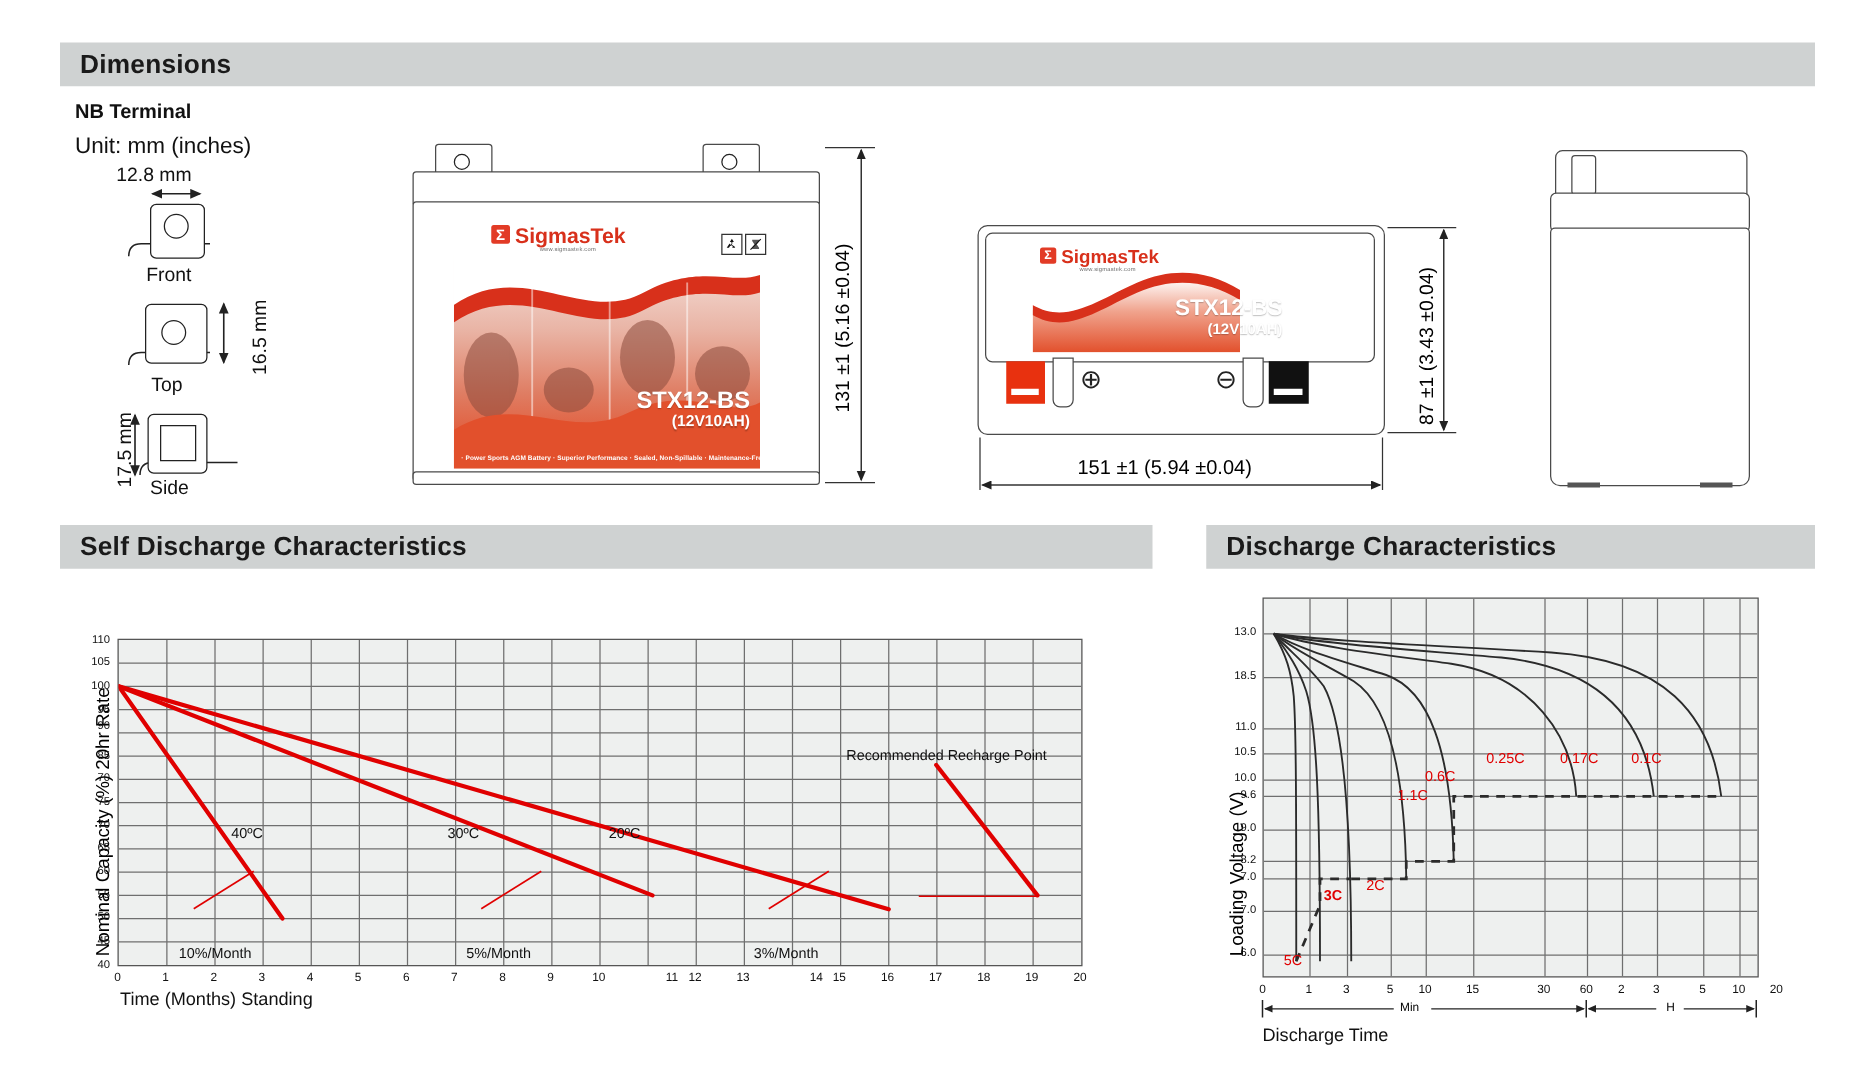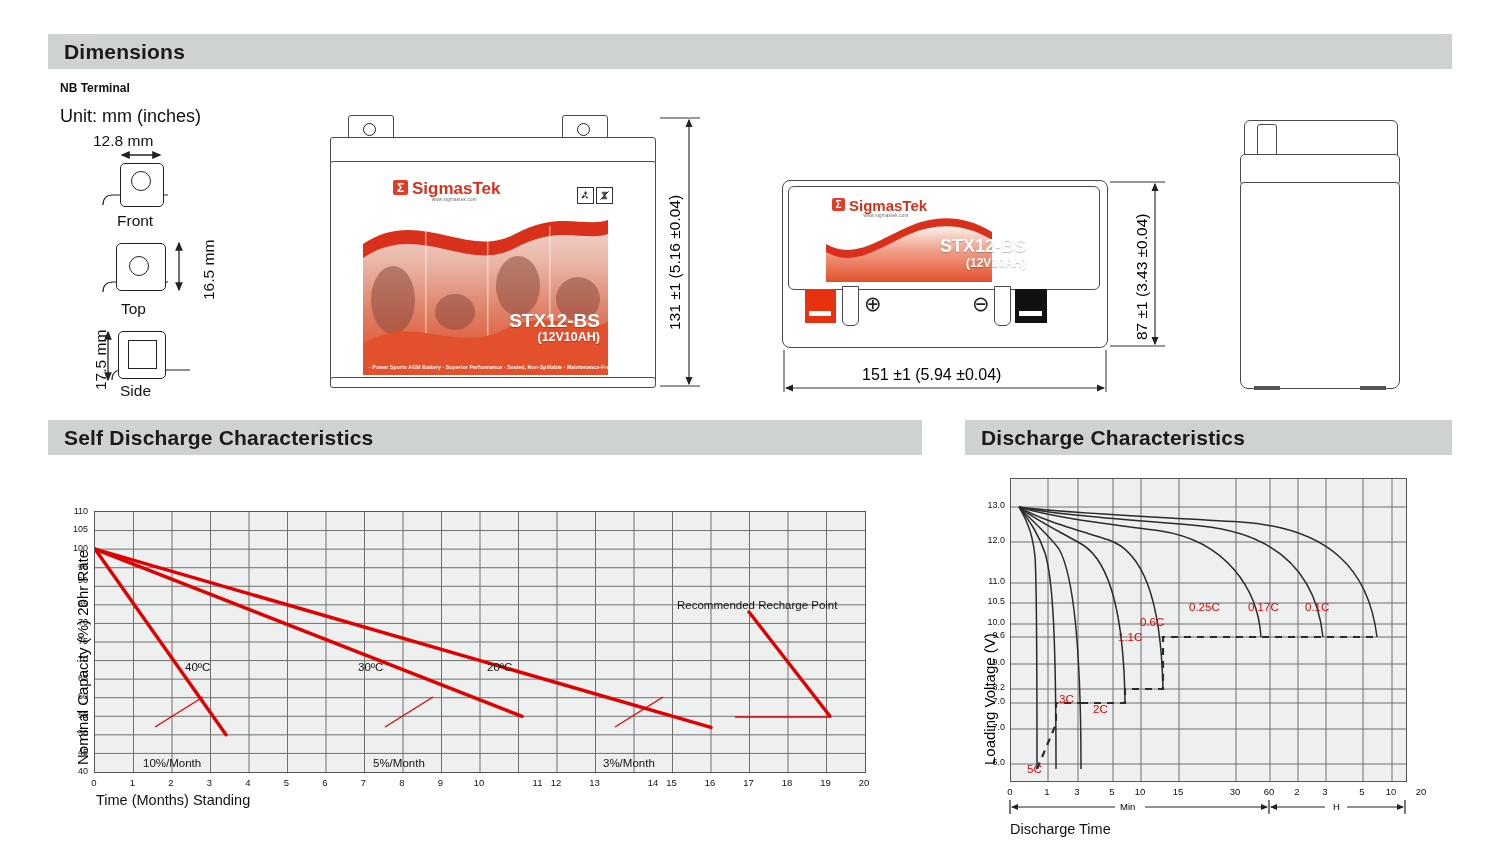--- a/index.html
+++ b/index.html
@@ -6,21 +6,21 @@
   body{width:1500px;height:856px;position:relative;
        font-family:"Liberation Sans","DejaVu Sans",sans-serif;color:#000;overflow:hidden;}
   .abs{position:absolute;}
 
   
   .hdr{position:absolute;background:#cfd2d2;display:flex;align-items:center;}
   .hdr span{font-size:21px;font-weight:bold;color:#1a1a1a;padding-left:16px;letter-spacing:.2px;}
 
   
   .lbl{position:absolute;font-size:15.5px;color:#111;white-space:nowrap;}
-  .big{font-size:12px;font-weight:bold;}
+  .big{font-size:16px;font-weight:bold;}
   .unit{font-size:18px;}
   .vert{transform-origin:0 0;}
 
   .shape{position:absolute;border:1.6px solid #222;background:#fff;}
   .rnd{border-radius:5px;}
   .hole{position:absolute;border:1.6px solid #222;border-radius:50%;background:#fff;}
   svg.ov{position:absolute;overflow:visible;}
 
   
   .batt-body{position:absolute;border:1.4px solid #4a4a4a;background:#fff;border-radius:3px;}
@@ -376,31 +376,31 @@
         <path d="M8,28 C52,34 130,37 230,43 C320,49 358,92 366,158"></path>
       </g>
 
       <g stroke="#2b2b2b" stroke-width="2.2" fill="none" stroke-dasharray="7,6">
         <path d="M26,290 L45,245 L45,224 L70,224 L70,224"></path>
         <path d="M70,224 L114,224 L114,210 L152,210 L152,158 L250,158 L312,158 L366,158"></path>
       </g>
     </svg>
 
     <div class="annr" style="left:16px;top:284px;">5C</div>
-    <div class="annr" style="left:48px;top:214px;">3C</div>
+    <div class="annr" style="left:48px;top:232px;font-weight:bold;">3C</div>
     <div class="annr" style="left:82px;top:224px;">2C</div>
     <div class="annr" style="left:107px;top:152px;">1.1C</div>
     <div class="annr" style="left:129px;top:137px;">0.6C</div>
     <div class="annr" style="left:178px;top:122px;">0.25C</div>
     <div class="annr" style="left:237px;top:122px;">0.17C</div>
     <div class="annr" style="left:294px;top:122px;">0.1C</div>
   </div>
 
   <div class="tick" style="left:0px;top:30px;width:40px;">13.0</div>
-  <div class="tick" style="left:0px;top:65px;width:40px;">12.0</div>
+  <div class="tick" style="left:0px;top:65px;width:40px;">18.5</div>
   <div class="tick" style="left:0px;top:106px;width:40px;">11.0</div>
   <div class="tick" style="left:0px;top:126px;width:40px;">10.5</div>
   <div class="tick" style="left:0px;top:147px;width:40px;">10.0</div>
   <div class="tick" style="left:0px;top:160px;width:40px;">9.6</div>
   <div class="tick" style="left:0px;top:187px;width:40px;">9.0</div>
   <div class="tick" style="left:0px;top:212px;width:40px;">8.2</div>
   <div class="tick" style="left:0px;top:226px;width:40px;">7.0</div>
   <div class="tick" style="left:0px;top:252px;width:40px;">7.0</div>
   <div class="tick" style="left:0px;top:287px;width:40px;">6.0</div>
 

